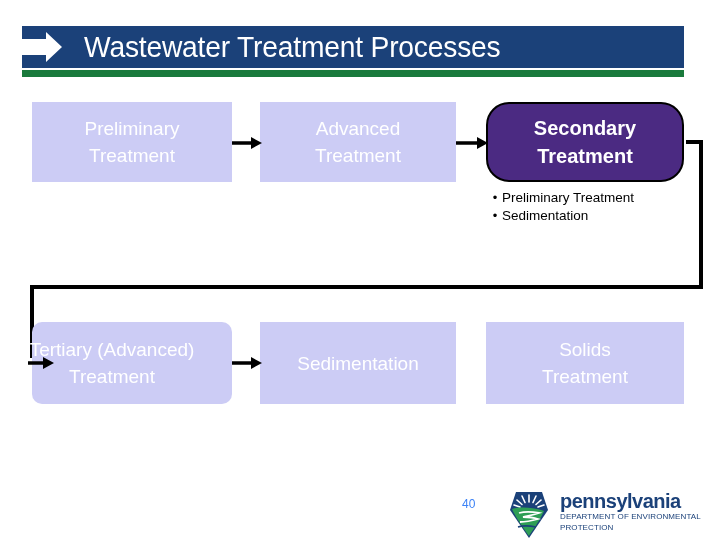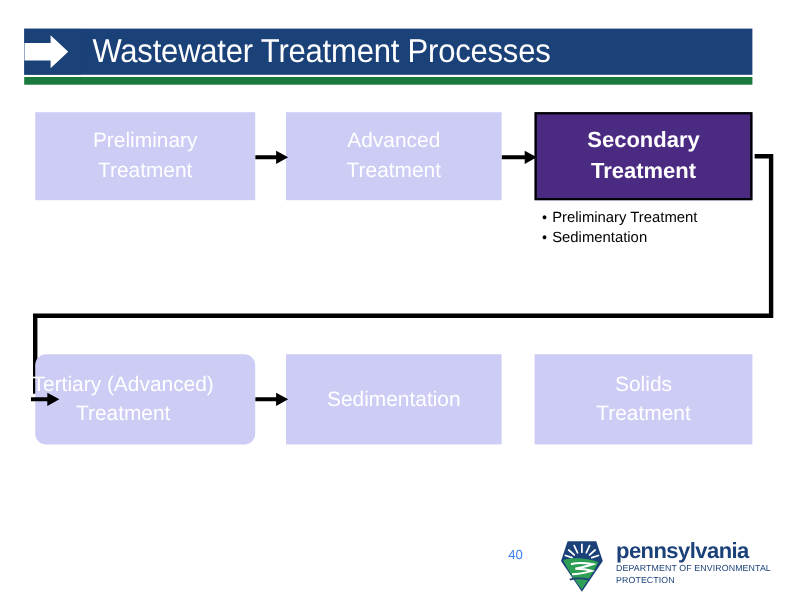--- a/index.html
+++ b/index.html
@@ -82,21 +82,21 @@
     font-size: 20px;
     line-height: 28px;
   }
   .pbox .label {
     display: block;
     width: 100%;
   }
 
   #box-preliminary { left: 32px;  top: 102px; width: 200px; height: 80px; }
   #box-primary     { left: 260px; top: 102px; width: 196px; height: 80px; }
-  #box-secondary   { left: 486px; top: 102px; width: 198px; height: 80px; }
+  #box-secondary   { left: 486px; top: 102px; width: 198px; height: 80px; border-radius: 23px; }
 
   #box-tertiary    { left: 32px;  top: 322px; width: 200px; height: 82px; border-radius: 10px; }
   #box-disinfection{ left: 260px; top: 322px; width: 196px; height: 82px; }
   #box-solids      { left: 486px; top: 322px; width: 198px; height: 82px; }
 
   
   #box-tertiary .label {
     position: relative;
     width: 240px;
     left: -20px;

